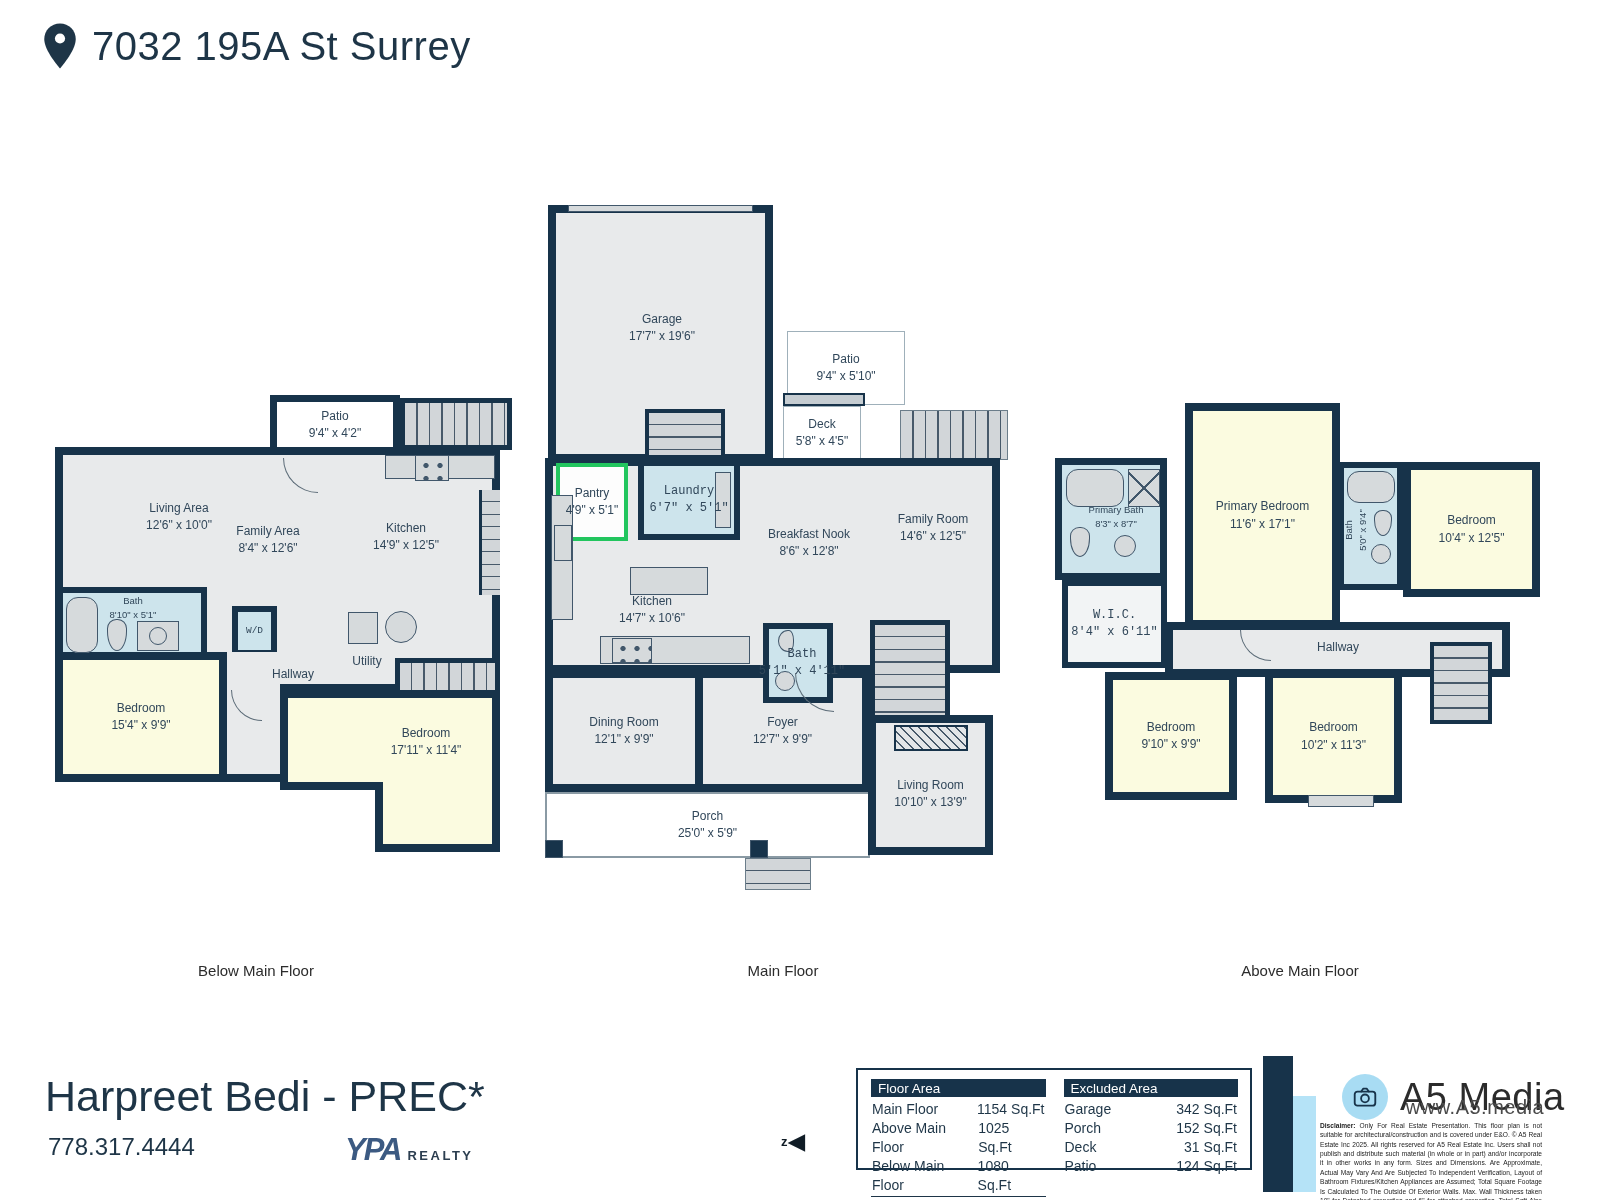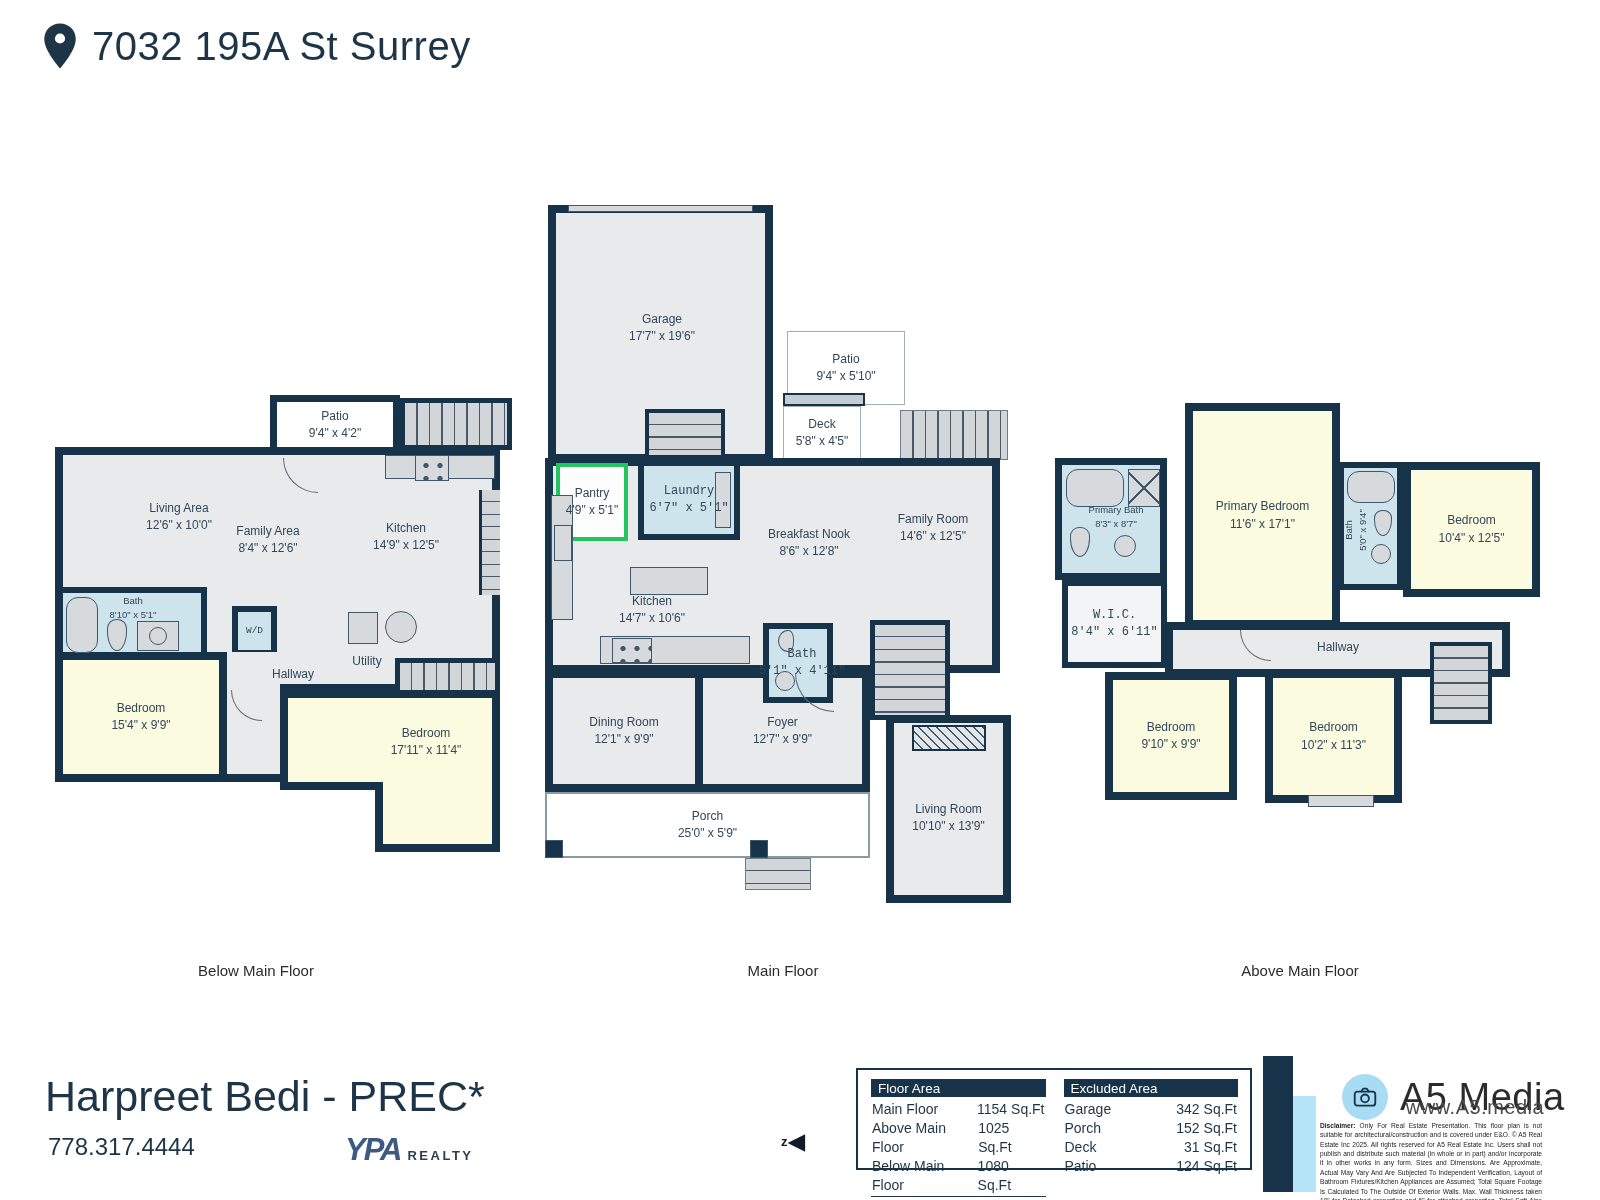--- a/index.html
+++ b/index.html
@@ -242,21 +242,21 @@
         <span>Dining Room</span>
         <span>12'1" x 9'9"</span>
       </div>
   </div>
   <div class="room gray wall8" style="left:155px;top:475px;width:175px;height:122px;">
     <div class="rc">
         <span>Foyer</span>
         <span>12'7" x 9'9"</span>
       </div>
   </div>
-  <div class="room gray wall8" style="left:346px;top:520px;width:125px;height:188px;z-index:2;">
+  <div class="room gray wall8" style="left:328px;top:520px;width:125px;height:140px;z-index:2;">
     <div class="rc" style="top:18px;">
         <span>Living Room</span>
         <span>10'10" x 13'9"</span>
       </div>
     <div class="fix hatch" style="left:18px;top:2px;width:74px;height:26px;"></div>
   </div>
 
   <div class="room white" style="left:5px;top:597px;width:325px;height:66px;border:2px solid #8a9aa4;">
     <div class="rc">
         <span>Porch</span>

